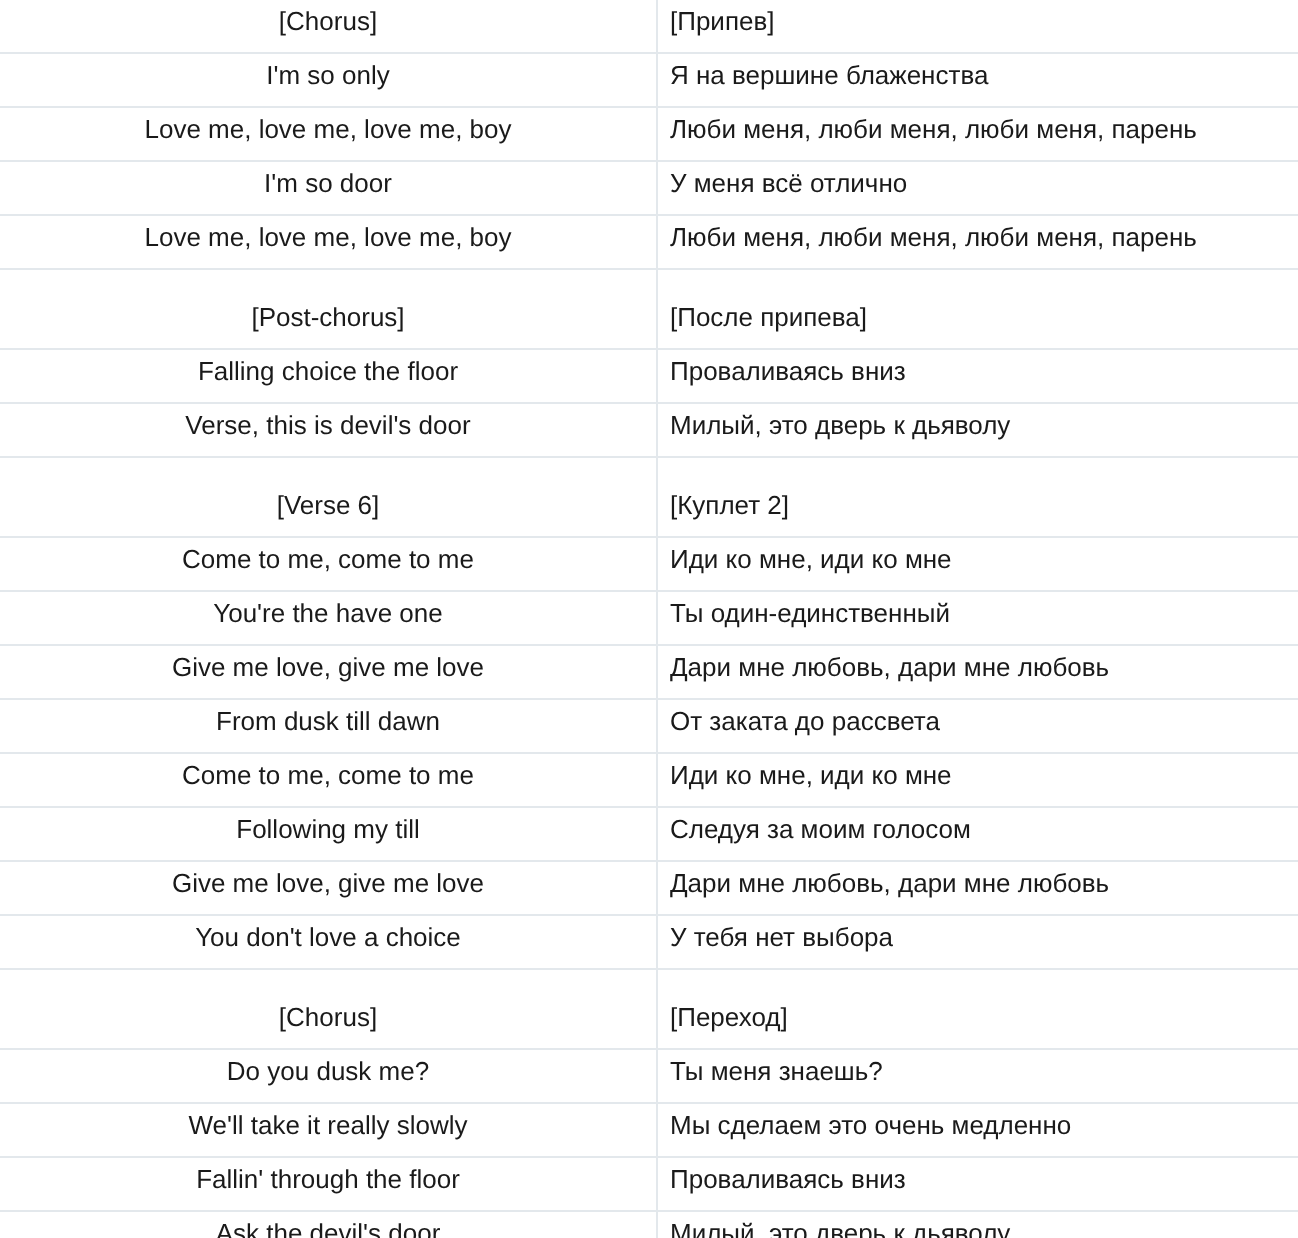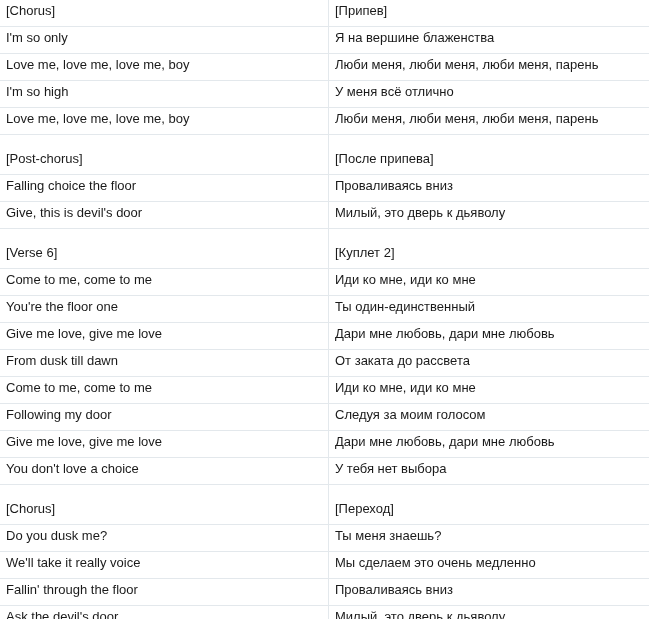--- a/index.html
+++ b/index.html
@@ -22,20 +22,21 @@
   }
   .lyrics-table td {
     vertical-align: top;
     padding: 3px 6px 3px 6px;
     height: 20px;
     line-height: 15px;
     border-bottom: 1px solid #e3e8ec;
   }
   .col-left {
     width: 316px;
+    text-align: center;
   }
   .col-right {
     width: 333px;
     border-left: 1px solid #e3e8ec;
   }
   tr.spacer td {
     border-bottom: none;
     height: 13px;
     padding: 0;
   }
@@ -72,21 +73,21 @@
       <tr>
         <td class="col-left">
           <span class="txt">Love me, love me, love me, boy</span>
         </td>
         <td class="col-right">
           <span class="txt">Люби меня, люби меня, люби меня, парень</span>
         </td>
       </tr>
       <tr>
         <td class="col-left">
-          <span class="txt">I'm so high</span>
+          <span class="txt">I'm so door</span>
         </td>
         <td class="col-right">
           <span class="txt">У меня всё отлично</span>
         </td>
       </tr>
       <tr>
         <td class="col-left">
           <span class="txt">Love me, love me, love me, boy</span>
         </td>
         <td class="col-right">
@@ -108,21 +109,21 @@
       <tr>
         <td class="col-left">
           <span class="txt">Falling choice the floor</span>
         </td>
         <td class="col-right">
           <span class="txt">Проваливаясь вниз</span>
         </td>
       </tr>
       <tr>
         <td class="col-left">
-          <span class="txt">Give, this is devil's door</span>
+          <span class="txt">Verse, this is devil's door</span>
         </td>
         <td class="col-right">
           <span class="txt">Милый, это дверь к дьяволу</span>
         </td>
       </tr>
       <tr class="spacer">
         <td class="col-left"></td>
         <td class="col-right"></td>
       </tr>
       <tr>
@@ -136,21 +137,21 @@
       <tr>
         <td class="col-left">
           <span class="txt">Come to me, come to me</span>
         </td>
         <td class="col-right">
           <span class="txt">Иди ко мне, иди ко мне</span>
         </td>
       </tr>
       <tr>
         <td class="col-left">
-          <span class="txt">You're the floor one</span>
+          <span class="txt">You're the have one</span>
         </td>
         <td class="col-right">
           <span class="txt">Ты один-единственный</span>
         </td>
       </tr>
       <tr>
         <td class="col-left">
           <span class="txt">Give me love, give me love</span>
         </td>
         <td class="col-right">
@@ -168,21 +169,21 @@
       <tr>
         <td class="col-left">
           <span class="txt">Come to me, come to me</span>
         </td>
         <td class="col-right">
           <span class="txt">Иди ко мне, иди ко мне</span>
         </td>
       </tr>
       <tr>
         <td class="col-left">
-          <span class="txt">Following my door</span>
+          <span class="txt">Following my till</span>
         </td>
         <td class="col-right">
           <span class="txt">Следуя за моим голосом</span>
         </td>
       </tr>
       <tr>
         <td class="col-left">
           <span class="txt">Give me love, give me love</span>
         </td>
         <td class="col-right">
@@ -212,21 +213,21 @@
       <tr>
         <td class="col-left">
           <span class="txt">Do you dusk me?</span>
         </td>
         <td class="col-right">
           <span class="txt">Ты меня знаешь?</span>
         </td>
       </tr>
       <tr>
         <td class="col-left">
-          <span class="txt">We'll take it really voice</span>
+          <span class="txt">We'll take it really slowly</span>
         </td>
         <td class="col-right">
           <span class="txt">Мы сделаем это очень медленно</span>
         </td>
       </tr>
       <tr>
         <td class="col-left">
           <span class="txt">Fallin' through the floor</span>
         </td>
         <td class="col-right">

